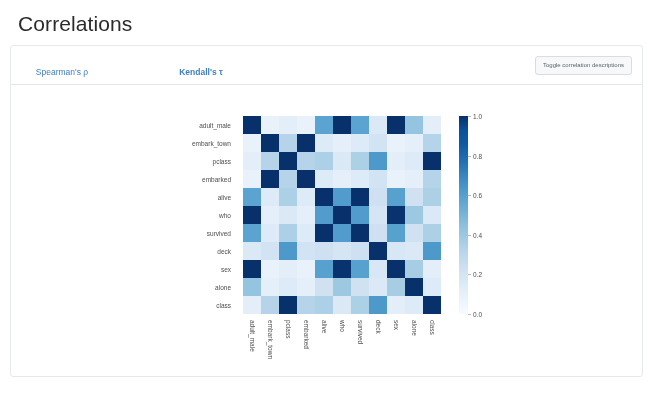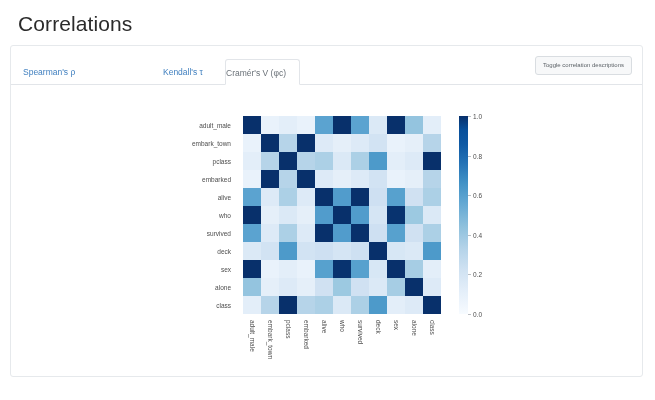--- a/index.html
+++ b/index.html
@@ -45,21 +45,21 @@
 
   .tab {
     position: absolute;
     top: 0;
     height: 26px;
     line-height: 26px;
     font-size: 8.5px;
     color: #3f7fbf;
     white-space: nowrap;
     box-sizing: border-box;
-    text-align: left;
+    text-align: center;
     cursor: pointer;
   }
   .tab.active {
     color: #6a7178;
     background: #ffffff;
     border: 1px solid #e2e5e9;
     border-bottom: 1px solid #ffffff;
     border-radius: 3px 3px 0 0;
   }
 
@@ -181,22 +181,21 @@
 </style>
 </head>
 <body>
 
 <h1 id="page-title">Correlations</h1>
 
 <div id="card">
 
   <div id="tabbar">
       <div class="tab" style="left: 12px; width: 78px;">Spearman's ρ</div>
-      <div class="tab" style="left: 152px; width: 62px;">Kendall's τ</div>
-      <div class="tab active" style="left: 214px; width: 75px;">Cramér's V (φc)</div>
+      <div class="tab" style="left: 159px; width: 62px; font-weight: bold;">Kendall's τ</div>
     </div>
 
   <div id="toggle-btn">Toggle correlation descriptions</div>
 
   <div id="plot">
     <div id="ylabels">
         <div class="ylab">adult_male</div>
         <div class="ylab">embark_town</div>
         <div class="ylab">pclass</div>
         <div class="ylab">embarked</div>

